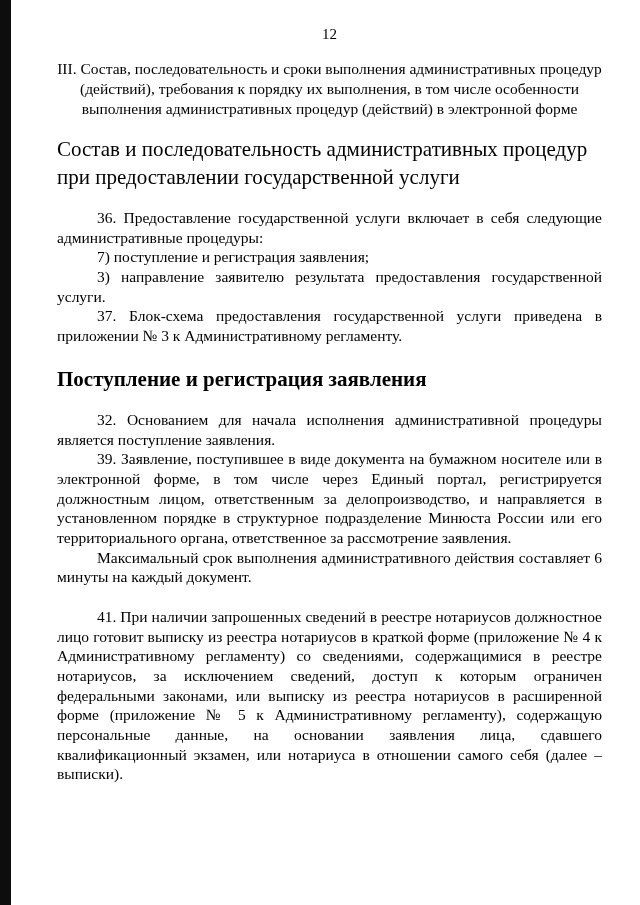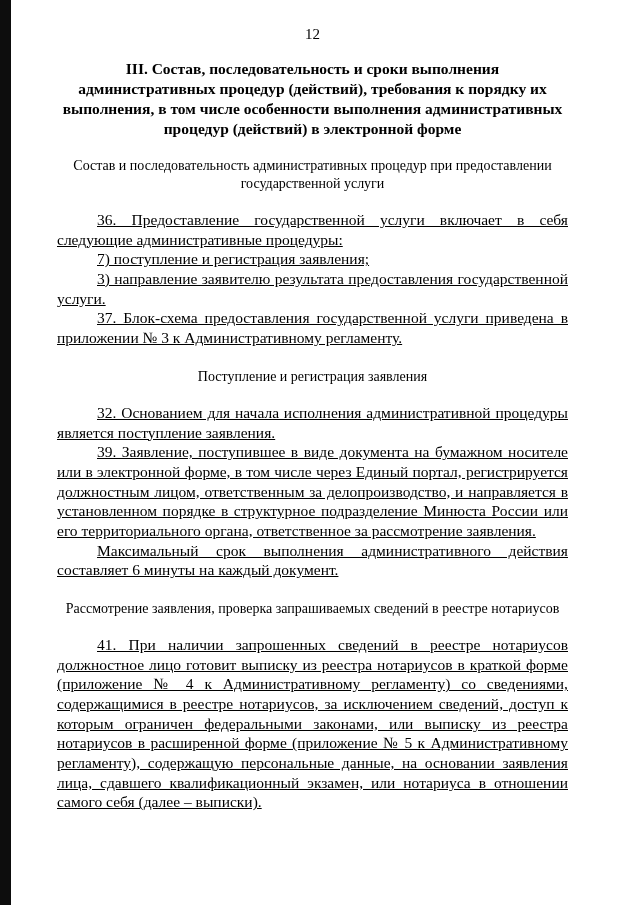--- a/index.html
+++ b/index.html
@@ -8,20 +8,21 @@
     background: #ffffff;
   }
   .page {
     position: relative;
     width: 598px;
     height: 905px;
     background: #ffffff;
     overflow: hidden;
     font-family: "Liberation Serif", serif;
     color: #000000;
+    padding-left: 34px;
   }
   .scan-bar {
     position: absolute;
     left: 0;
     top: 0;
     width: 11px;
     height: 100%;
     background: #0d0d0d;
   }
   .content {
@@ -29,46 +30,45 @@
     left: 57px;
     right: 30px;
     top: 26px;
   }
   .page-number {
     text-align: center;
     font-size: 15px;
     margin: 0 0 16px 0;
   }
   .section-heading {
-    font-weight: bold;
+    font-weight: normal;
     text-align: center;
     font-size: 15.5px;
     line-height: 1.3;
     margin: 0 0 17px 0;
   }
   .subheading {
-    text-align: center;
-    font-size: 14px;
+    font-size: 21px;
     line-height: 1.3;
     margin: 0 0 17px 0;
   }
   .body-par {
     font-size: 15.5px;
     line-height: 1.27;
     text-align: justify;
     text-indent: 40px;
     margin: 0;
-    text-decoration: underline;
   }
   .block-gap {
     margin-bottom: 20px;
   }
   .subheading.spaced {
     margin-top: 18px;
     margin-bottom: 17px;
+    font-weight: bold;
   }
 </style>
 </head>
 <body>
 
 <div class="page">
   <div class="scan-bar"></div>
 
   <div class="content">
     <div class="page-number">12</div>
@@ -81,17 +81,16 @@
     <p class="body-par">7) поступление и регистрация заявления;</p>
     <p class="body-par">3) направление заявителю результата предоставления государственной услуги.</p>
     <p class="body-par block-gap">37. Блок-схема предоставления государственной услуги приведена в приложении № 3 к Административному регламенту.</p>
 
     <div class="subheading spaced">Поступление и регистрация заявления</div>
 
     <p class="body-par">32. Основанием для начала исполнения административной процедуры является поступление заявления.</p>
     <p class="body-par">39. Заявление, поступившее в виде документа на бумажном носителе или в электронной форме, в том числе через Единый портал, регистрируется должностным лицом, ответственным за делопроизводство, и направляется в установленном порядке в структурное подразделение Минюста России или его территориального органа, ответственное за рассмотрение заявления.</p>
     <p class="body-par block-gap">Максимальный срок выполнения административного действия составляет 6 минуты на каждый документ.</p>
 
-    <div class="subheading spaced">Рассмотрение заявления, проверка запрашиваемых сведений в реестре нотариусов</div>
 
     <p class="body-par">41. При наличии запрошенных сведений в реестре нотариусов должностное лицо готовит выписку из реестра нотариусов в краткой форме (приложение № 4 к Административному регламенту) со сведениями, содержащимися в реестре нотариусов, за исключением сведений, доступ к которым ограничен федеральными законами, или выписку из реестра нотариусов в расширенной форме (приложение № 5 к Административному регламенту), содержащую персональные данные, на основании заявления лица, сдавшего квалификационный экзамен, или нотариуса в отношении самого себя  (далее – выписки).</p>
   </div>
 </div>
 
 </body></html>

